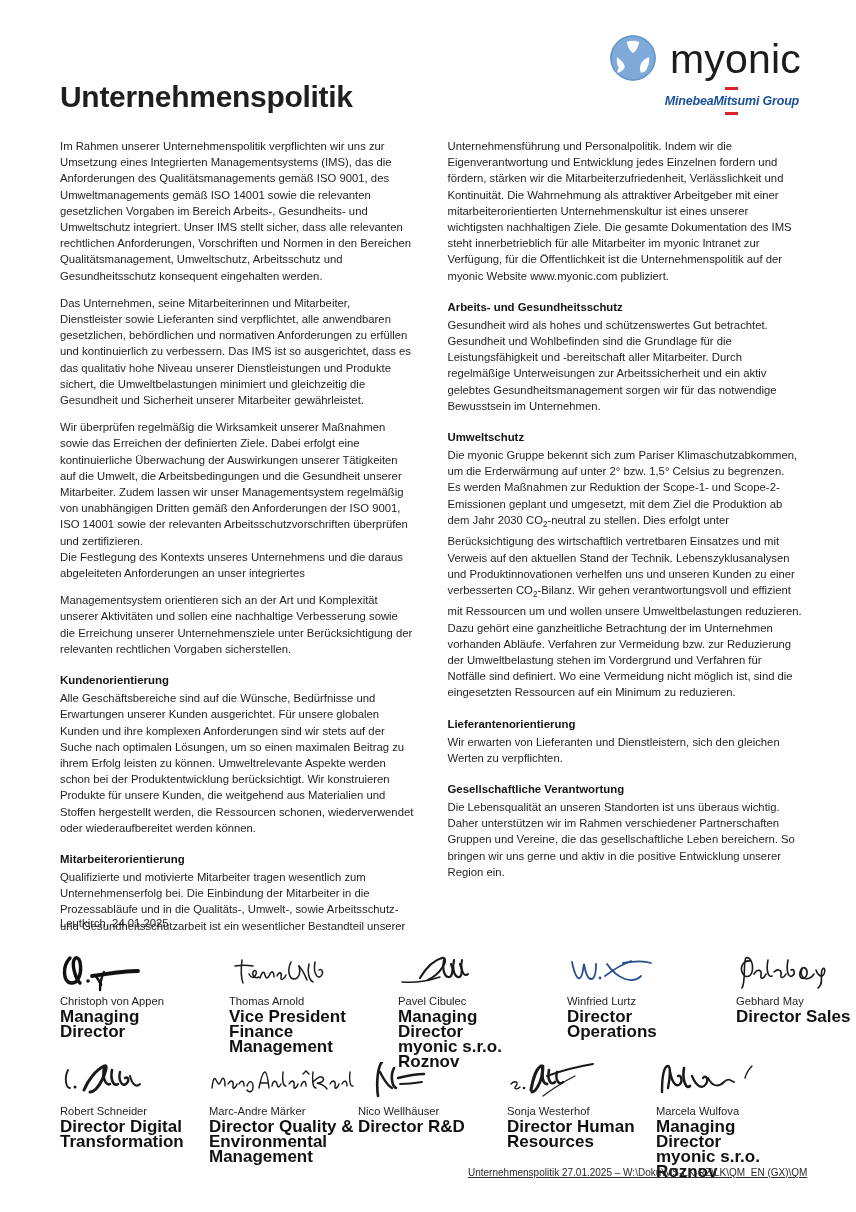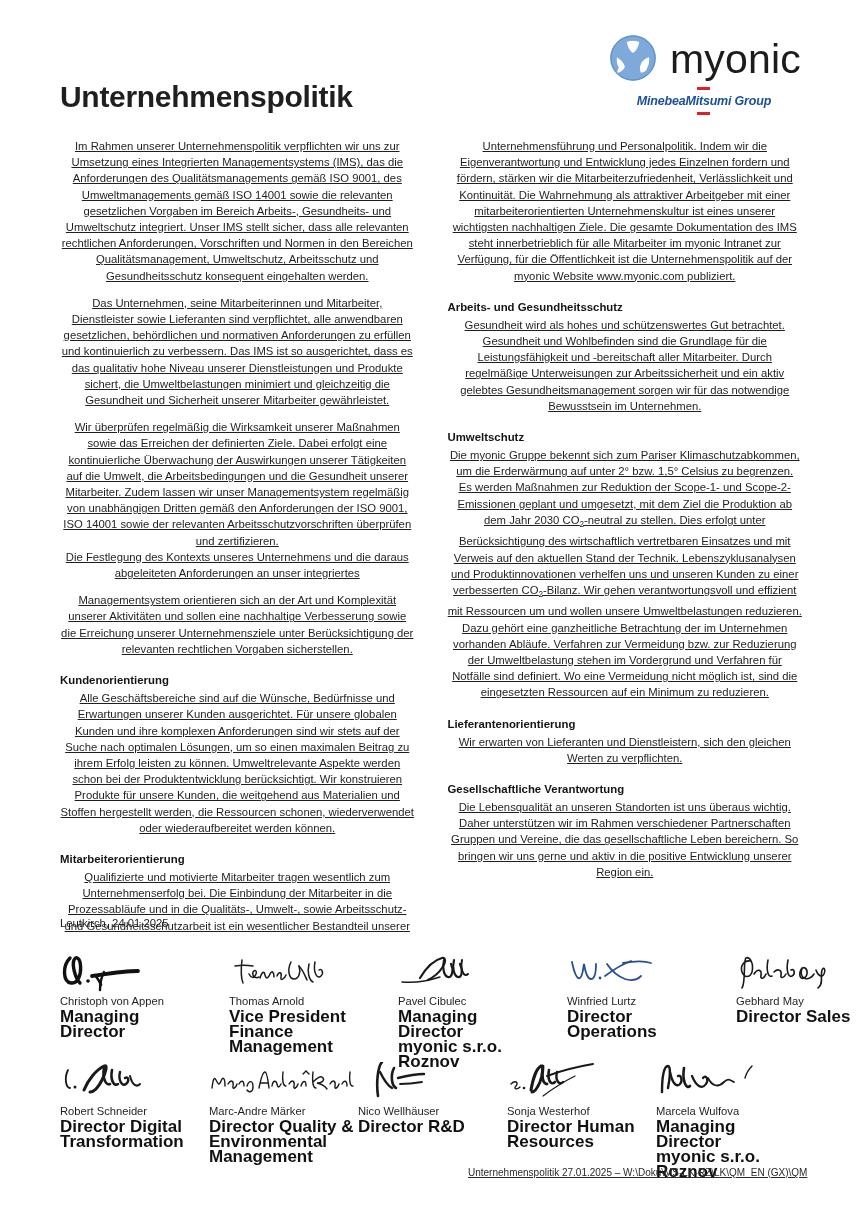--- a/index.html
+++ b/index.html
@@ -26,21 +26,21 @@
     position: absolute;
     top: 0; left: 0; right: 0;
     height: 118px;
   }
   .logo-block {
     position: absolute;
     right: 55px;
     top: 34px;
     display: flex;
     flex-direction: column;
-    align-items: center;
+    align-items: flex-end;
   }
   .logo-row {
     display: flex;
     align-items: center;
     gap: 13px;
   }
   .logo-mark {
     width: 48px;
     height: 48px;
     flex: none;
@@ -98,22 +98,21 @@
     gap: 33px;
   }
   .col {
     width: 355px;
   }
   .col p {
     margin: 0 0 11px 0;
     font-size: 11.3px;
     line-height: 16.2px;
     color: #1f1f1f;
-    text-align: center;
-    text-decoration: underline;
+    text-align: left;
   }
   .col p.tight {
     margin-bottom: 0;
   }
   .col h3 {
     margin: 15px 0 2px 0;
     font-size: 11.4px;
     font-weight: bold;
     line-height: 16px;
     color: #141414;

